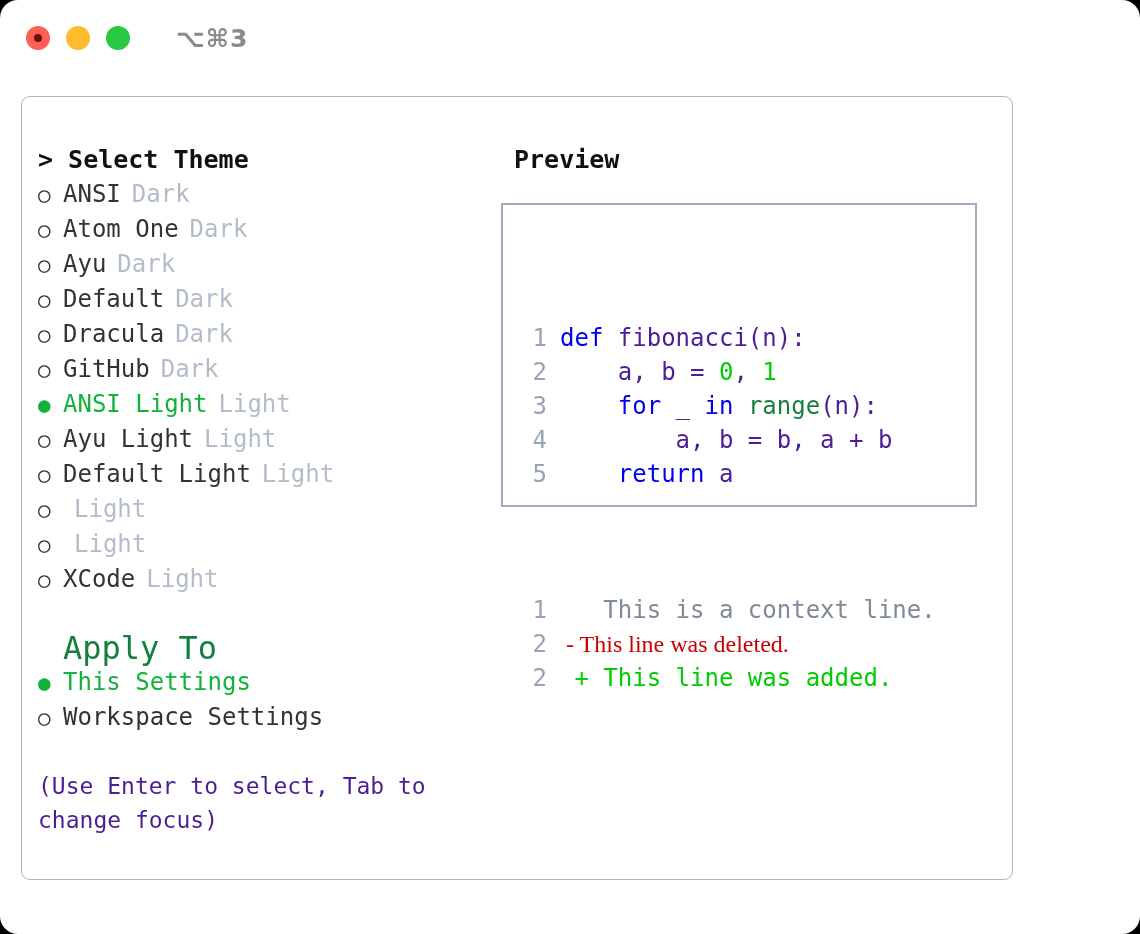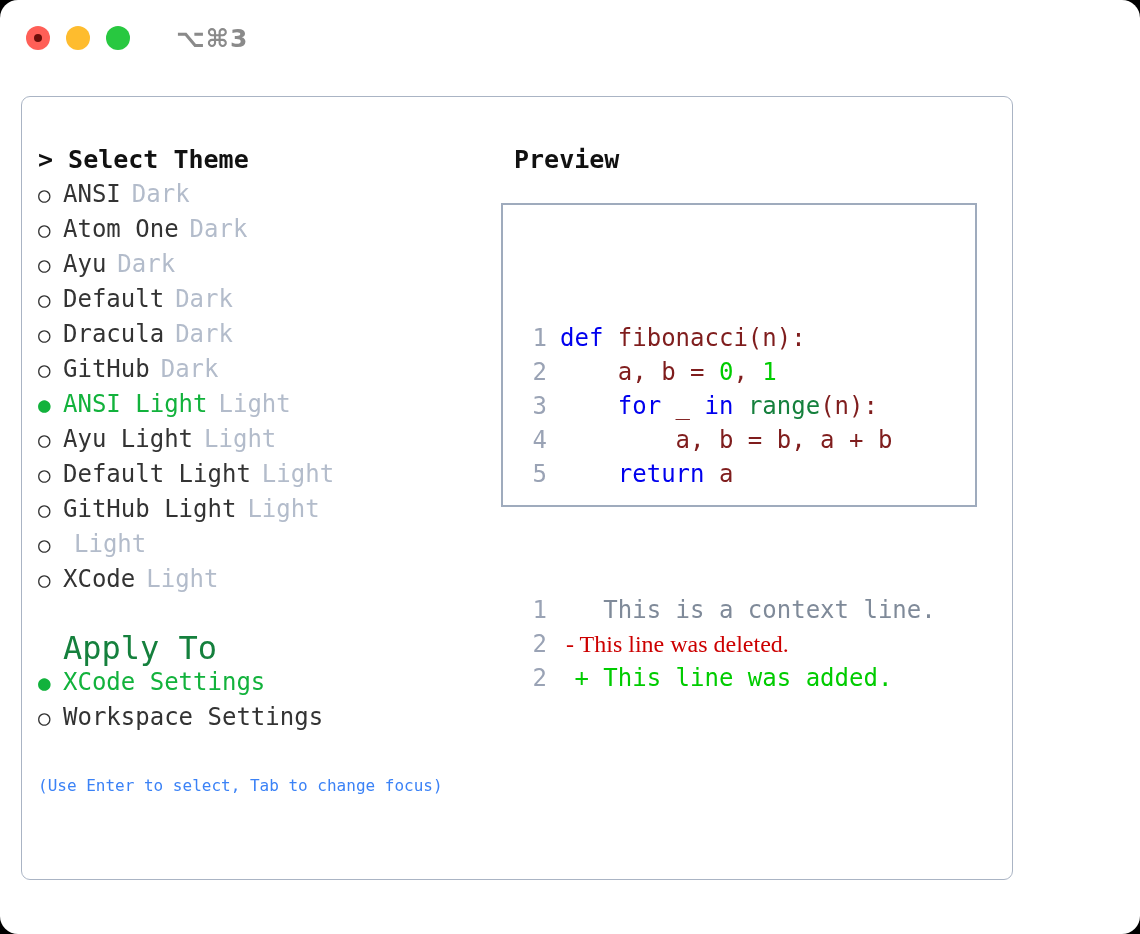--- a/index.html
+++ b/index.html
@@ -126,23 +126,23 @@
     font-size: 32px;
     line-height: 34px;
     color: #15803d;
     padding-left: 25px;
     white-space: pre;
   }
 
   .spacer-sm { height: 34px; }
 
   .hint {
-    font-size: 16px;
-    line-height: 34px;
-    color: #3b82f6;
+    font-size: 23px;
+    line-height: 34px;
+    color: #4c1d95;
     width: 412px;
     white-space: pre-wrap;
   }
 
   
   .preview-box {
     position: absolute;
     left: 479px;
     top: 106px;
     width: 476px;
@@ -165,21 +165,21 @@
     width: 26px;
     flex: 0 0 26px;
     text-align: right;
     margin-right: 13px;
   }
   .code-text { white-space: pre; }
 
   .tok-kw   { color: #0000ee; }
   .tok-fn   { color: #15803d; }
   .tok-num  { color: #00cc00; }
-  .tok-txt  { color: #7f1d1d; }
+  .tok-txt  { color: #4c1d95; }
 
   .diff-block { margin-top: 34px; }
   .diff-ctx { color: #7f8a99; }
   .diff-del { color: #cc0000; font-family: Liberation Serif, serif; }
   .diff-add { color: #00cc00; }
 </style>
 </head>
 <body>
 
 <div class="window">
@@ -202,31 +202,31 @@
       <ul class="list" id="theme-list">
           <li class="list-item"><span class="marker">○</span><span class="item-name">ANSI</span><span class="item-variant">Dark</span></li>
           <li class="list-item"><span class="marker">○</span><span class="item-name">Atom One</span><span class="item-variant">Dark</span></li>
           <li class="list-item"><span class="marker">○</span><span class="item-name">Ayu</span><span class="item-variant">Dark</span></li>
           <li class="list-item"><span class="marker">○</span><span class="item-name">Default</span><span class="item-variant">Dark</span></li>
           <li class="list-item"><span class="marker">○</span><span class="item-name">Dracula</span><span class="item-variant">Dark</span></li>
           <li class="list-item"><span class="marker">○</span><span class="item-name">GitHub</span><span class="item-variant">Dark</span></li>
           <li class="list-item selected"><span class="marker">●</span><span class="item-name">ANSI Light</span><span class="item-variant">Light</span></li>
           <li class="list-item"><span class="marker">○</span><span class="item-name">Ayu Light</span><span class="item-variant">Light</span></li>
           <li class="list-item"><span class="marker">○</span><span class="item-name">Default Light</span><span class="item-variant">Light</span></li>
-          <li class="list-item"><span class="marker">○</span><span class="item-name">GitHub Light</span><span class="item-variant">Light</span></li>
+          <li class="list-item"><span class="marker">○</span><span class="item-variant">Light</span></li>
           <li class="list-item"><span class="marker">○</span><span class="item-variant">Light</span></li>
           <li class="list-item"><span class="marker">○</span><span class="item-name">XCode</span><span class="item-variant">Light</span></li>
         </ul>
 
       <div class="spacer-sm"></div>
 
       <div class="apply-head">Apply To</div>
 
       <ul class="list" id="apply-list">
-          <li class="list-item selected"><span class="marker">●</span><span class="item-name">XCode Settings</span></li>
+          <li class="list-item selected"><span class="marker">●</span><span class="item-name">This Settings</span></li>
           <li class="list-item"><span class="marker">○</span><span class="item-name">Workspace Settings</span></li>
         </ul>
 
       <div class="spacer-sm"></div>
 
       <div class="hint">(Use Enter to select, Tab to change focus)</div>
     </div>
 
     <div class="right-col">
       <div class="section-title">Preview</div>

